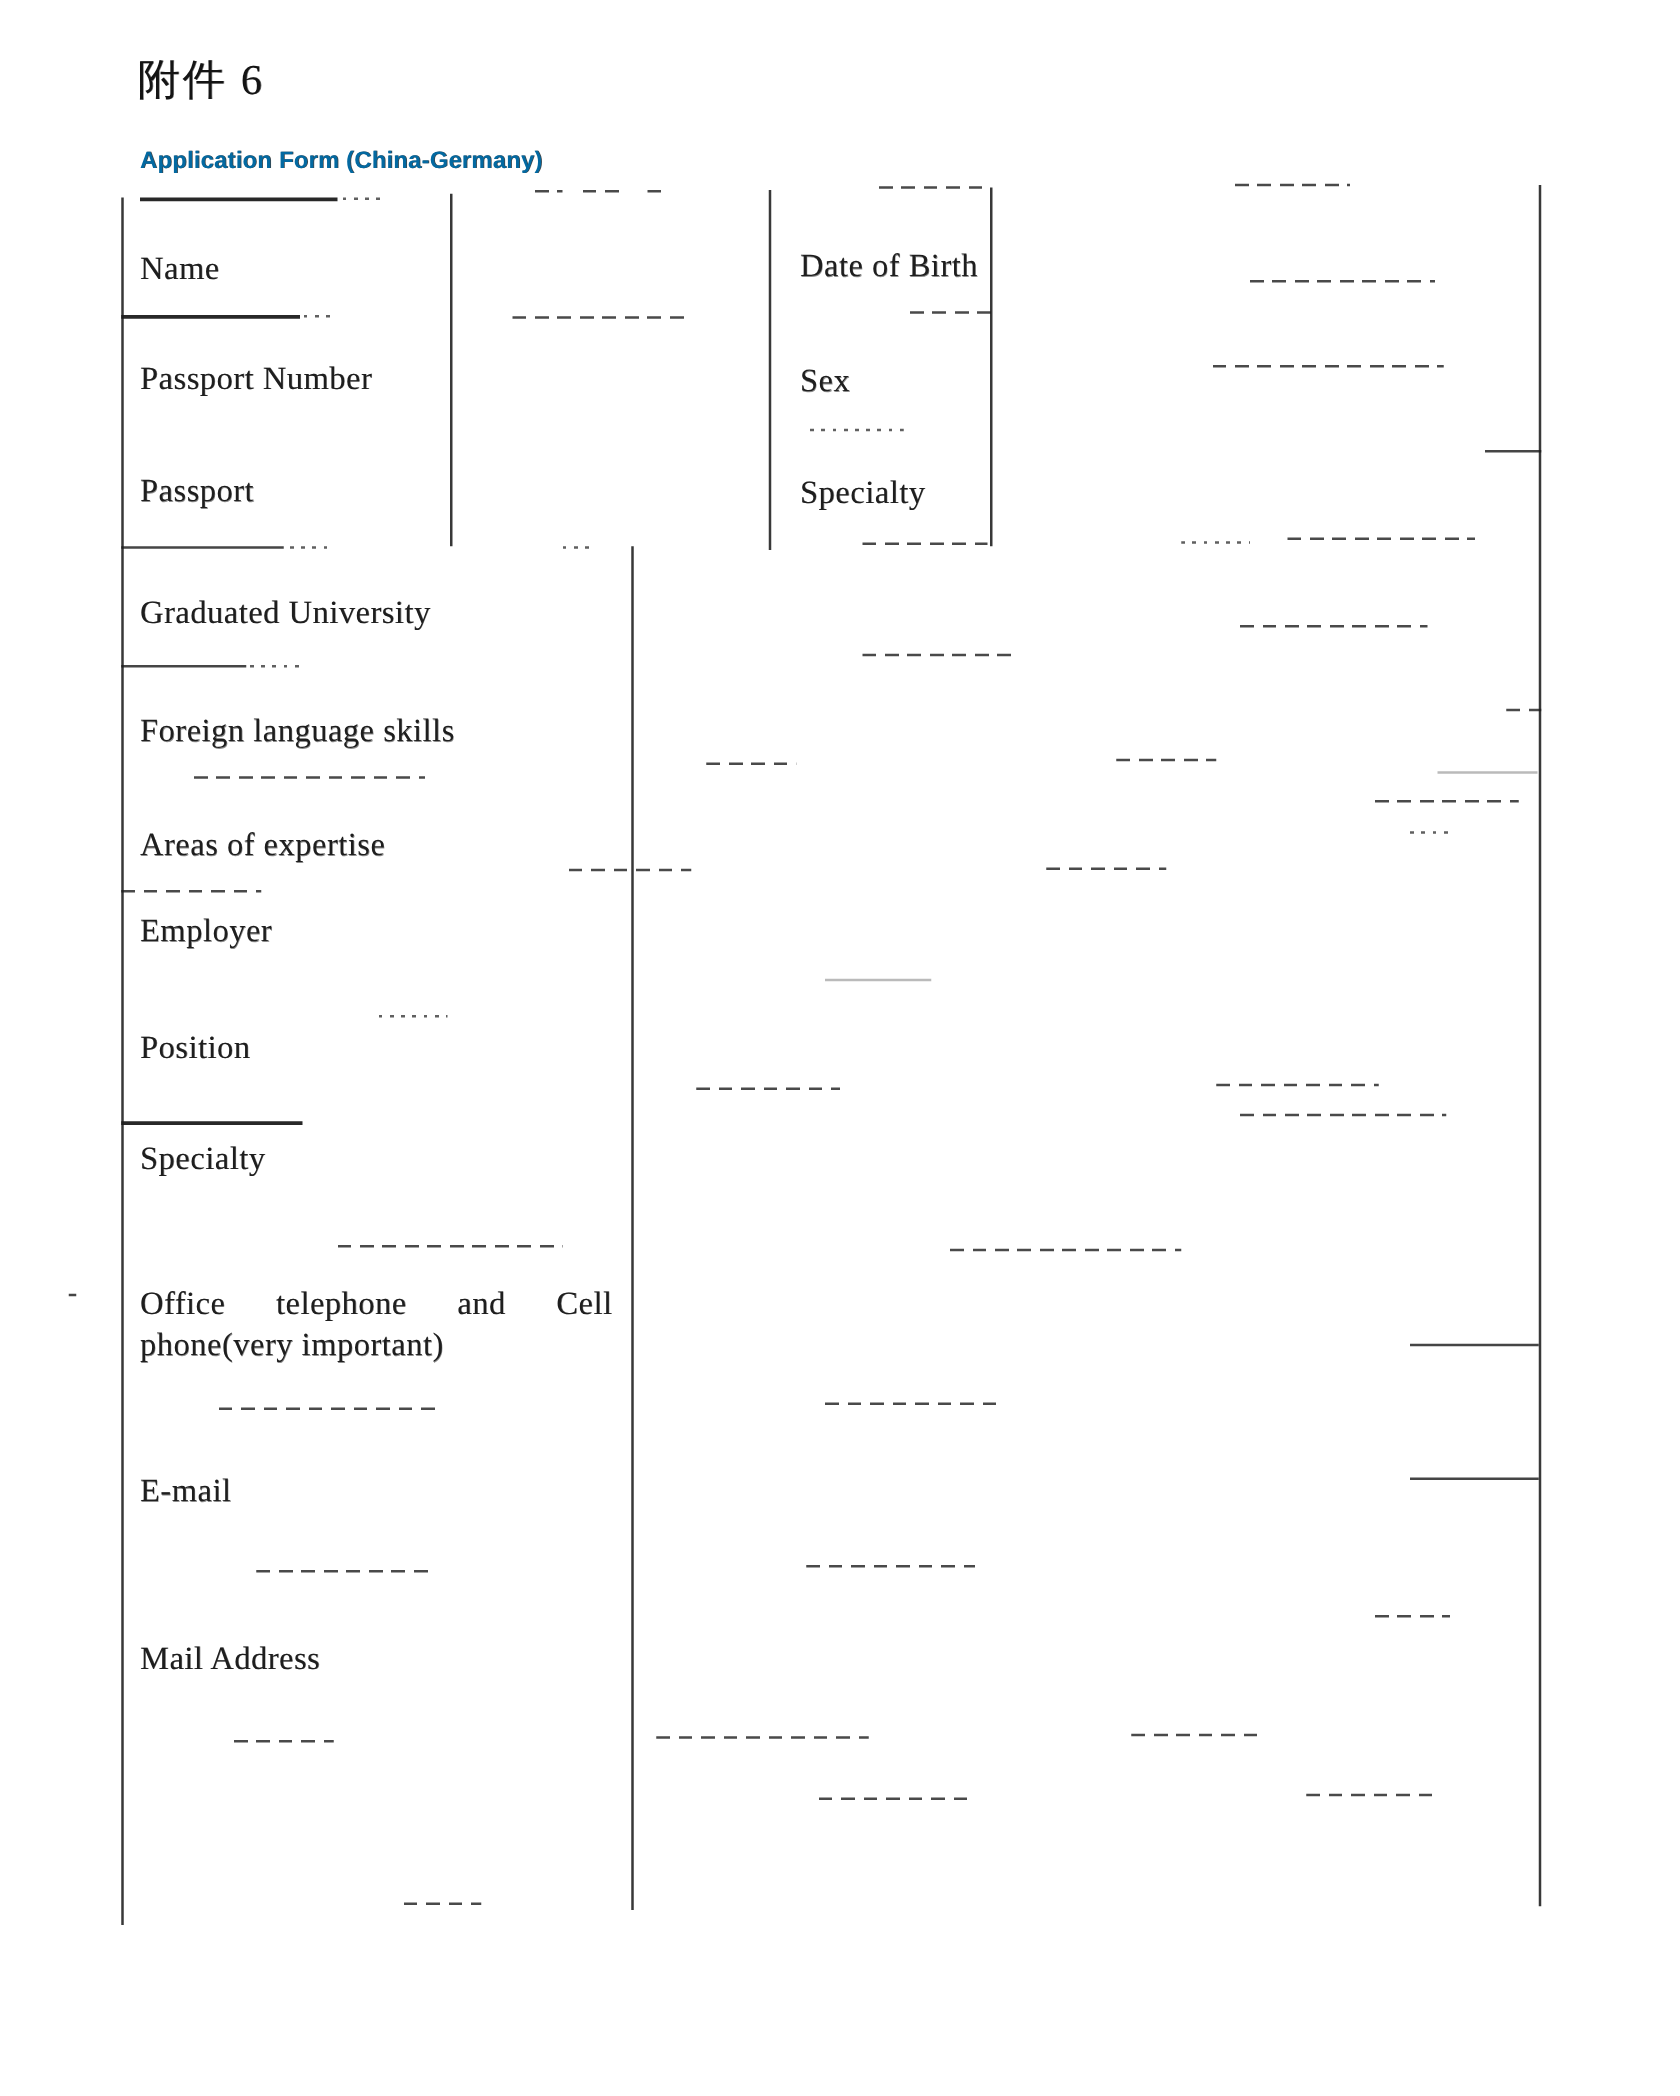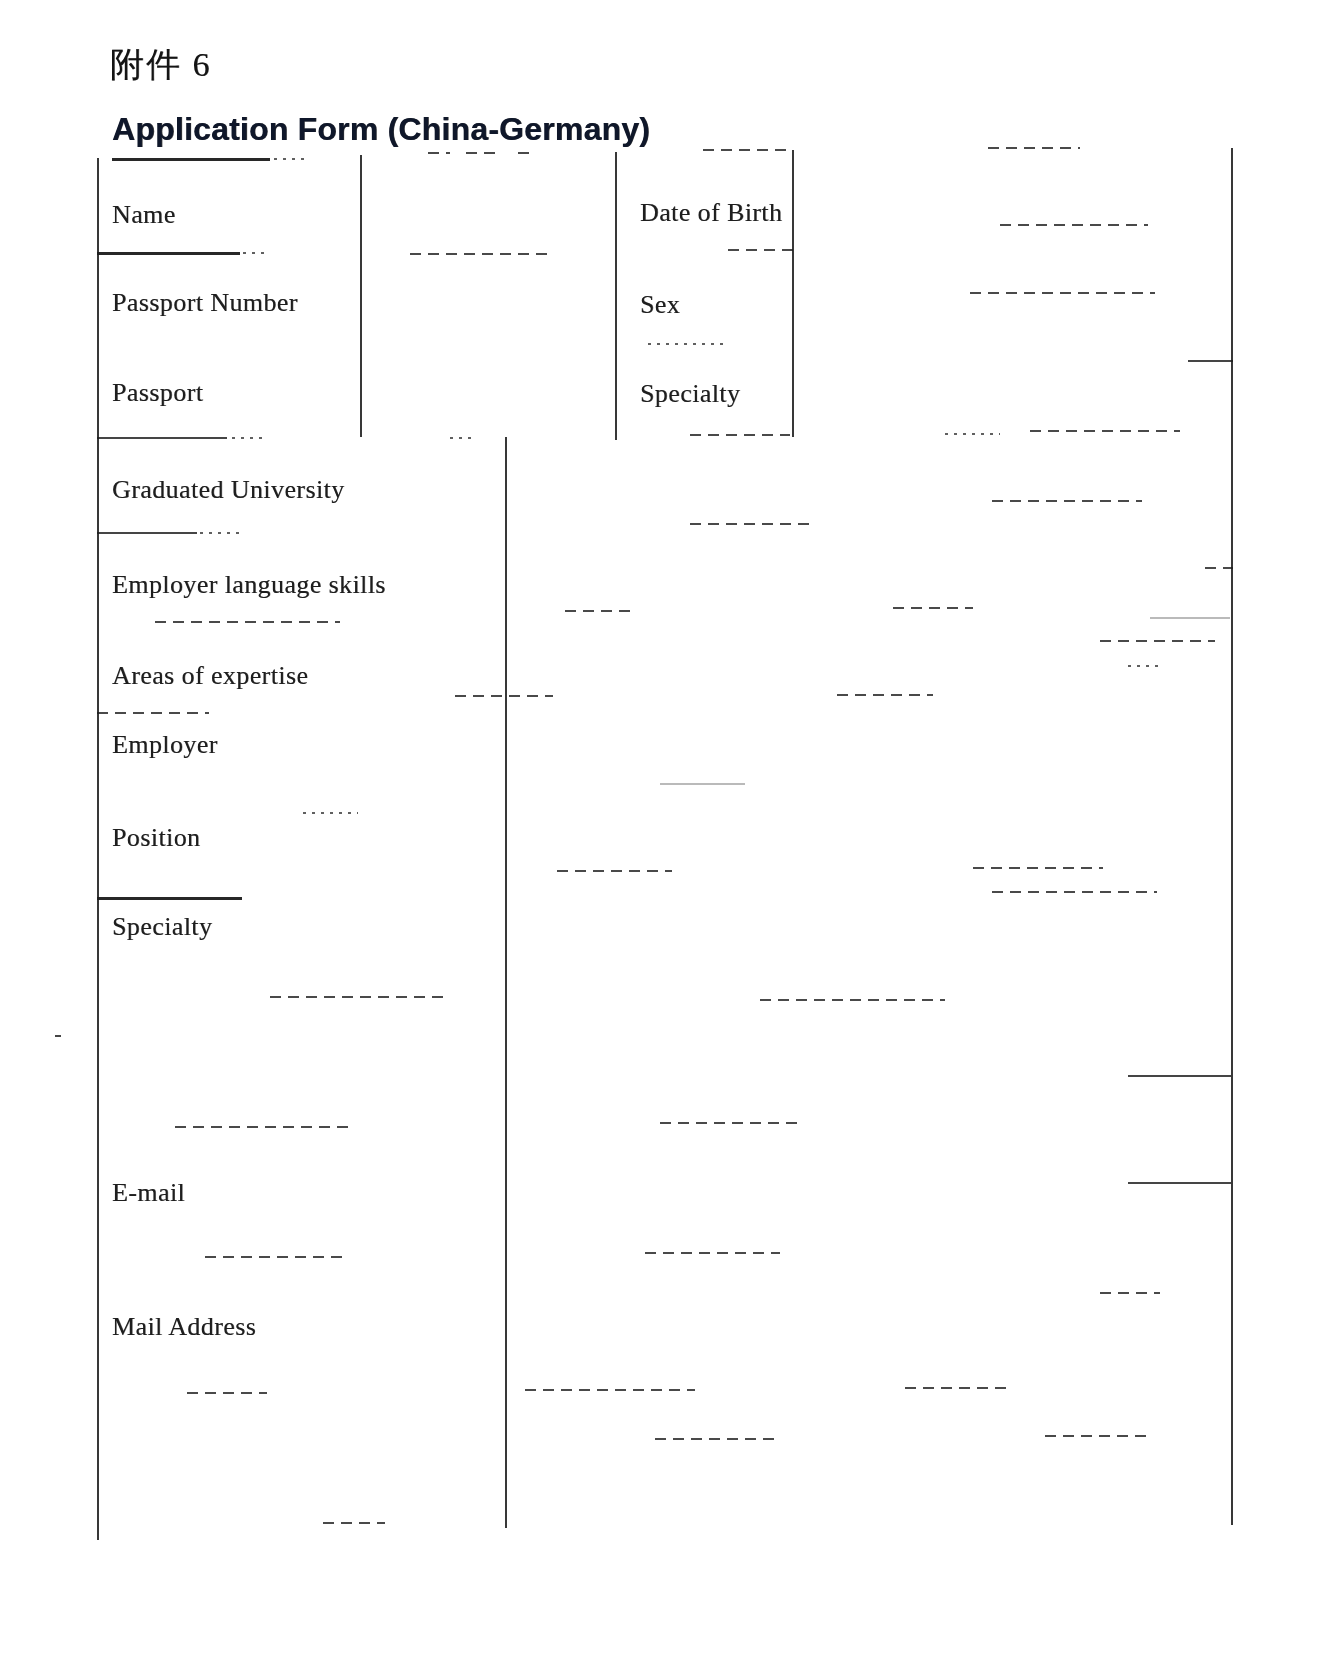--- a/index.html
+++ b/index.html
@@ -3,21 +3,21 @@
 <meta charset="utf-8">
 <style>
   html,body{margin:0;padding:0;background:#ffffff;}
   body{width:1344px;height:1677px;overflow:hidden;}
   .sheet{position:relative;width:1344px;height:1677px;background:#ffffff;
          font-family:"Liberation Serif",serif;}
   .att{position:absolute;left:110px;top:44px;font-size:34px;line-height:42px;
        color:#141414;letter-spacing:2px;text-shadow:.6px .4px .4px rgba(20,20,20,.55);}
   .title{position:absolute;left:112px;top:112px;
          font-family:"Liberation Sans",sans-serif;font-weight:bold;
-         font-size:32px;line-height:34px;color:#0f172a;letter-spacing:.2px;
+         font-size:19px;line-height:34px;color:#0369a1;letter-spacing:.2px;
          text-shadow:.6px 0 0 rgba(19,19,19,.8);}
   .lbl{position:absolute;font-size:26px;line-height:33px;color:#1e1e1e;
        letter-spacing:.4px;text-shadow:.45px .45px .35px rgba(25,25,25,.5);}
   .lbl .ln{white-space:nowrap;}
   .just{width:378px;}
   .just .j1{text-align:justify;text-align-last:justify;white-space:normal;}
   .cell{position:absolute;}
   .vl{position:absolute;width:2px;background:#1c1c1c;opacity:.88;}
   .hl{position:absolute;height:2px;color:#1c1c1c;}
   .hl.s{background:currentColor;opacity:.82;}
@@ -112,33 +112,37 @@
   <div class="cell" style="left:800px;top:168px;width:420px;height:75px"></div>
   <div class="cell" style="left:380px;top:258px;width:220px;height:75px"></div>
   <div class="cell" style="left:800px;top:258px;width:420px;height:75px"></div>
   <div class="cell" style="left:380px;top:348px;width:220px;height:80px"></div>
   <div class="cell" style="left:800px;top:348px;width:420px;height:80px"></div>
 
   <div class="lbl" style="left:112px;top:473px">
     <div class="ln">Graduated University</div>
   </div>
   <div class="lbl" style="left:112px;top:568px">
-    <div class="ln">Employer language skills</div>
+    <div class="ln">Foreign language skills</div>
   </div>
   <div class="lbl" style="left:112px;top:659px">
     <div class="ln">Areas of expertise</div>
   </div>
   <div class="lbl" style="left:112px;top:728px">
     <div class="ln">Employer</div>
   </div>
   <div class="lbl" style="left:112px;top:821px">
     <div class="ln">Position</div>
   </div>
   <div class="lbl" style="left:112px;top:910px">
     <div class="ln">Specialty</div>
+  </div>
+  <div class="lbl just" style="left:112px;top:1026px">
+    <div class="j1">Office telephone and Cell</div>
+    <div class="ln">phone(very important)</div>
   </div>
   <div class="lbl" style="left:112px;top:1176px">
     <div class="ln">E-mail</div>
   </div>
   <div class="lbl" style="left:112px;top:1310px">
     <div class="ln">Mail Address</div>
   </div>
   <div class="lbl" style="left:112px;top:1423px">
   </div>
 

